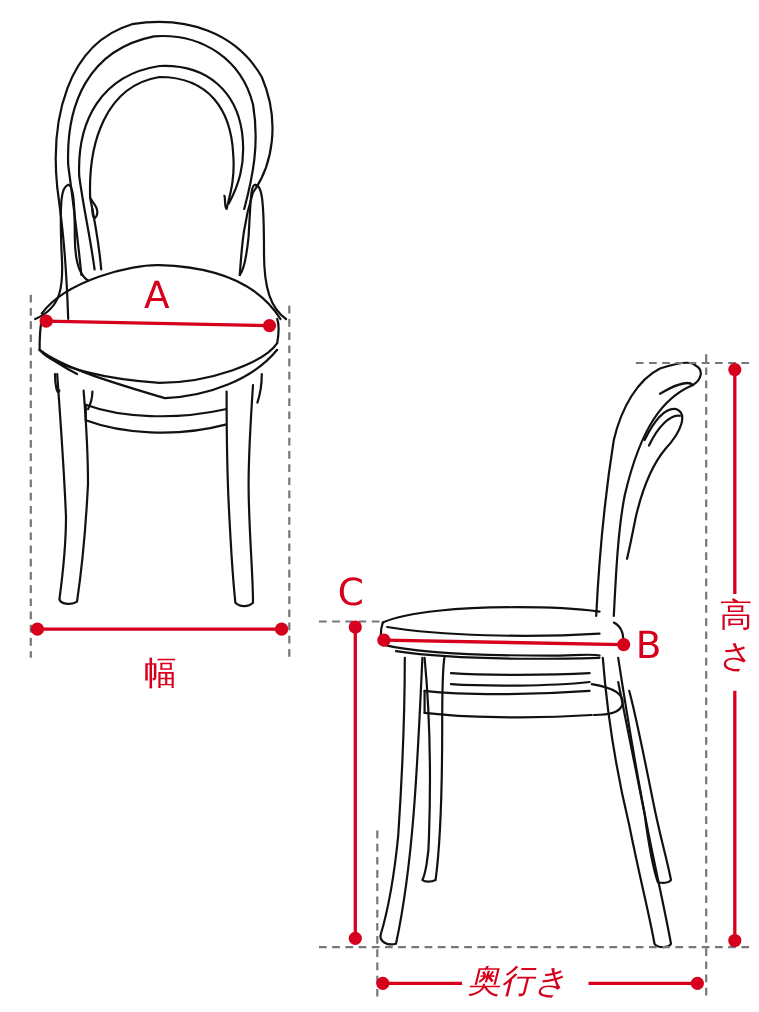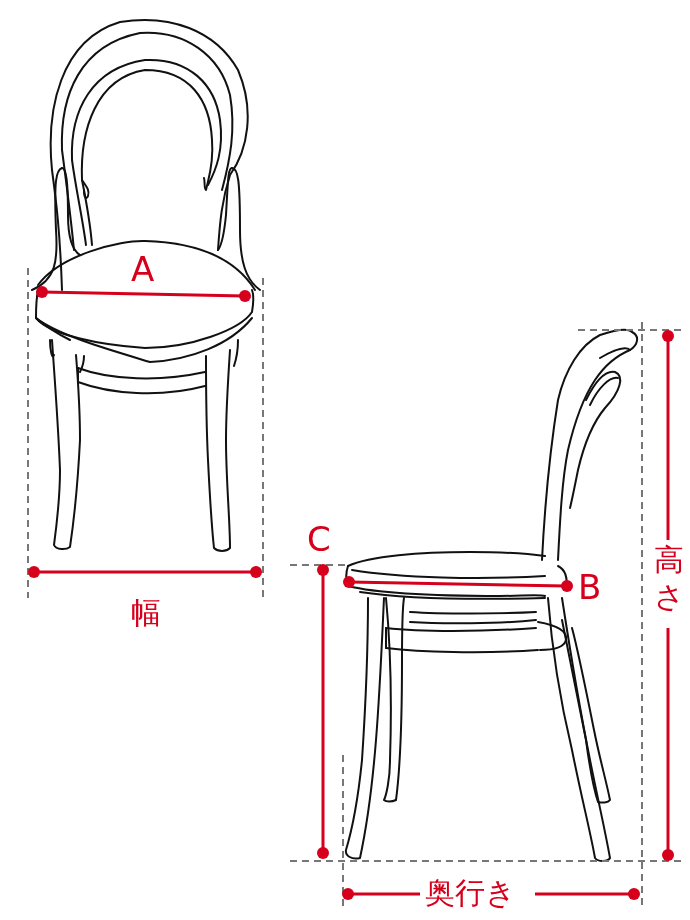--- a/index.html
+++ b/index.html
@@ -112,13 +112,13 @@
       <circle cx="634" cy="894" r="6" stroke="none"></circle>
   </g>
 </svg>
 
 <div class="lbl latin" style="left:131px;top:252px;background:transparent;">A</div>
 <div class="lbl jp" style="left:131px;top:598px;">幅</div>
 <div class="lbl latin" style="left:578px;top:570px;">B</div>
 <div class="lbl latin" style="left:307px;top:522px;">C</div>
 <div class="lbl jp" style="left:654px;top:545px;">高</div>
 <div class="lbl jp" style="left:654px;top:582px;">さ</div>
-<div class="lbl jp" style="left:425px;top:878px;">奥行き</div>
+<div class="lbl jp" style="left:425px;top:878px;font-style:italic;">奥行き</div>
 
 </body></html>

